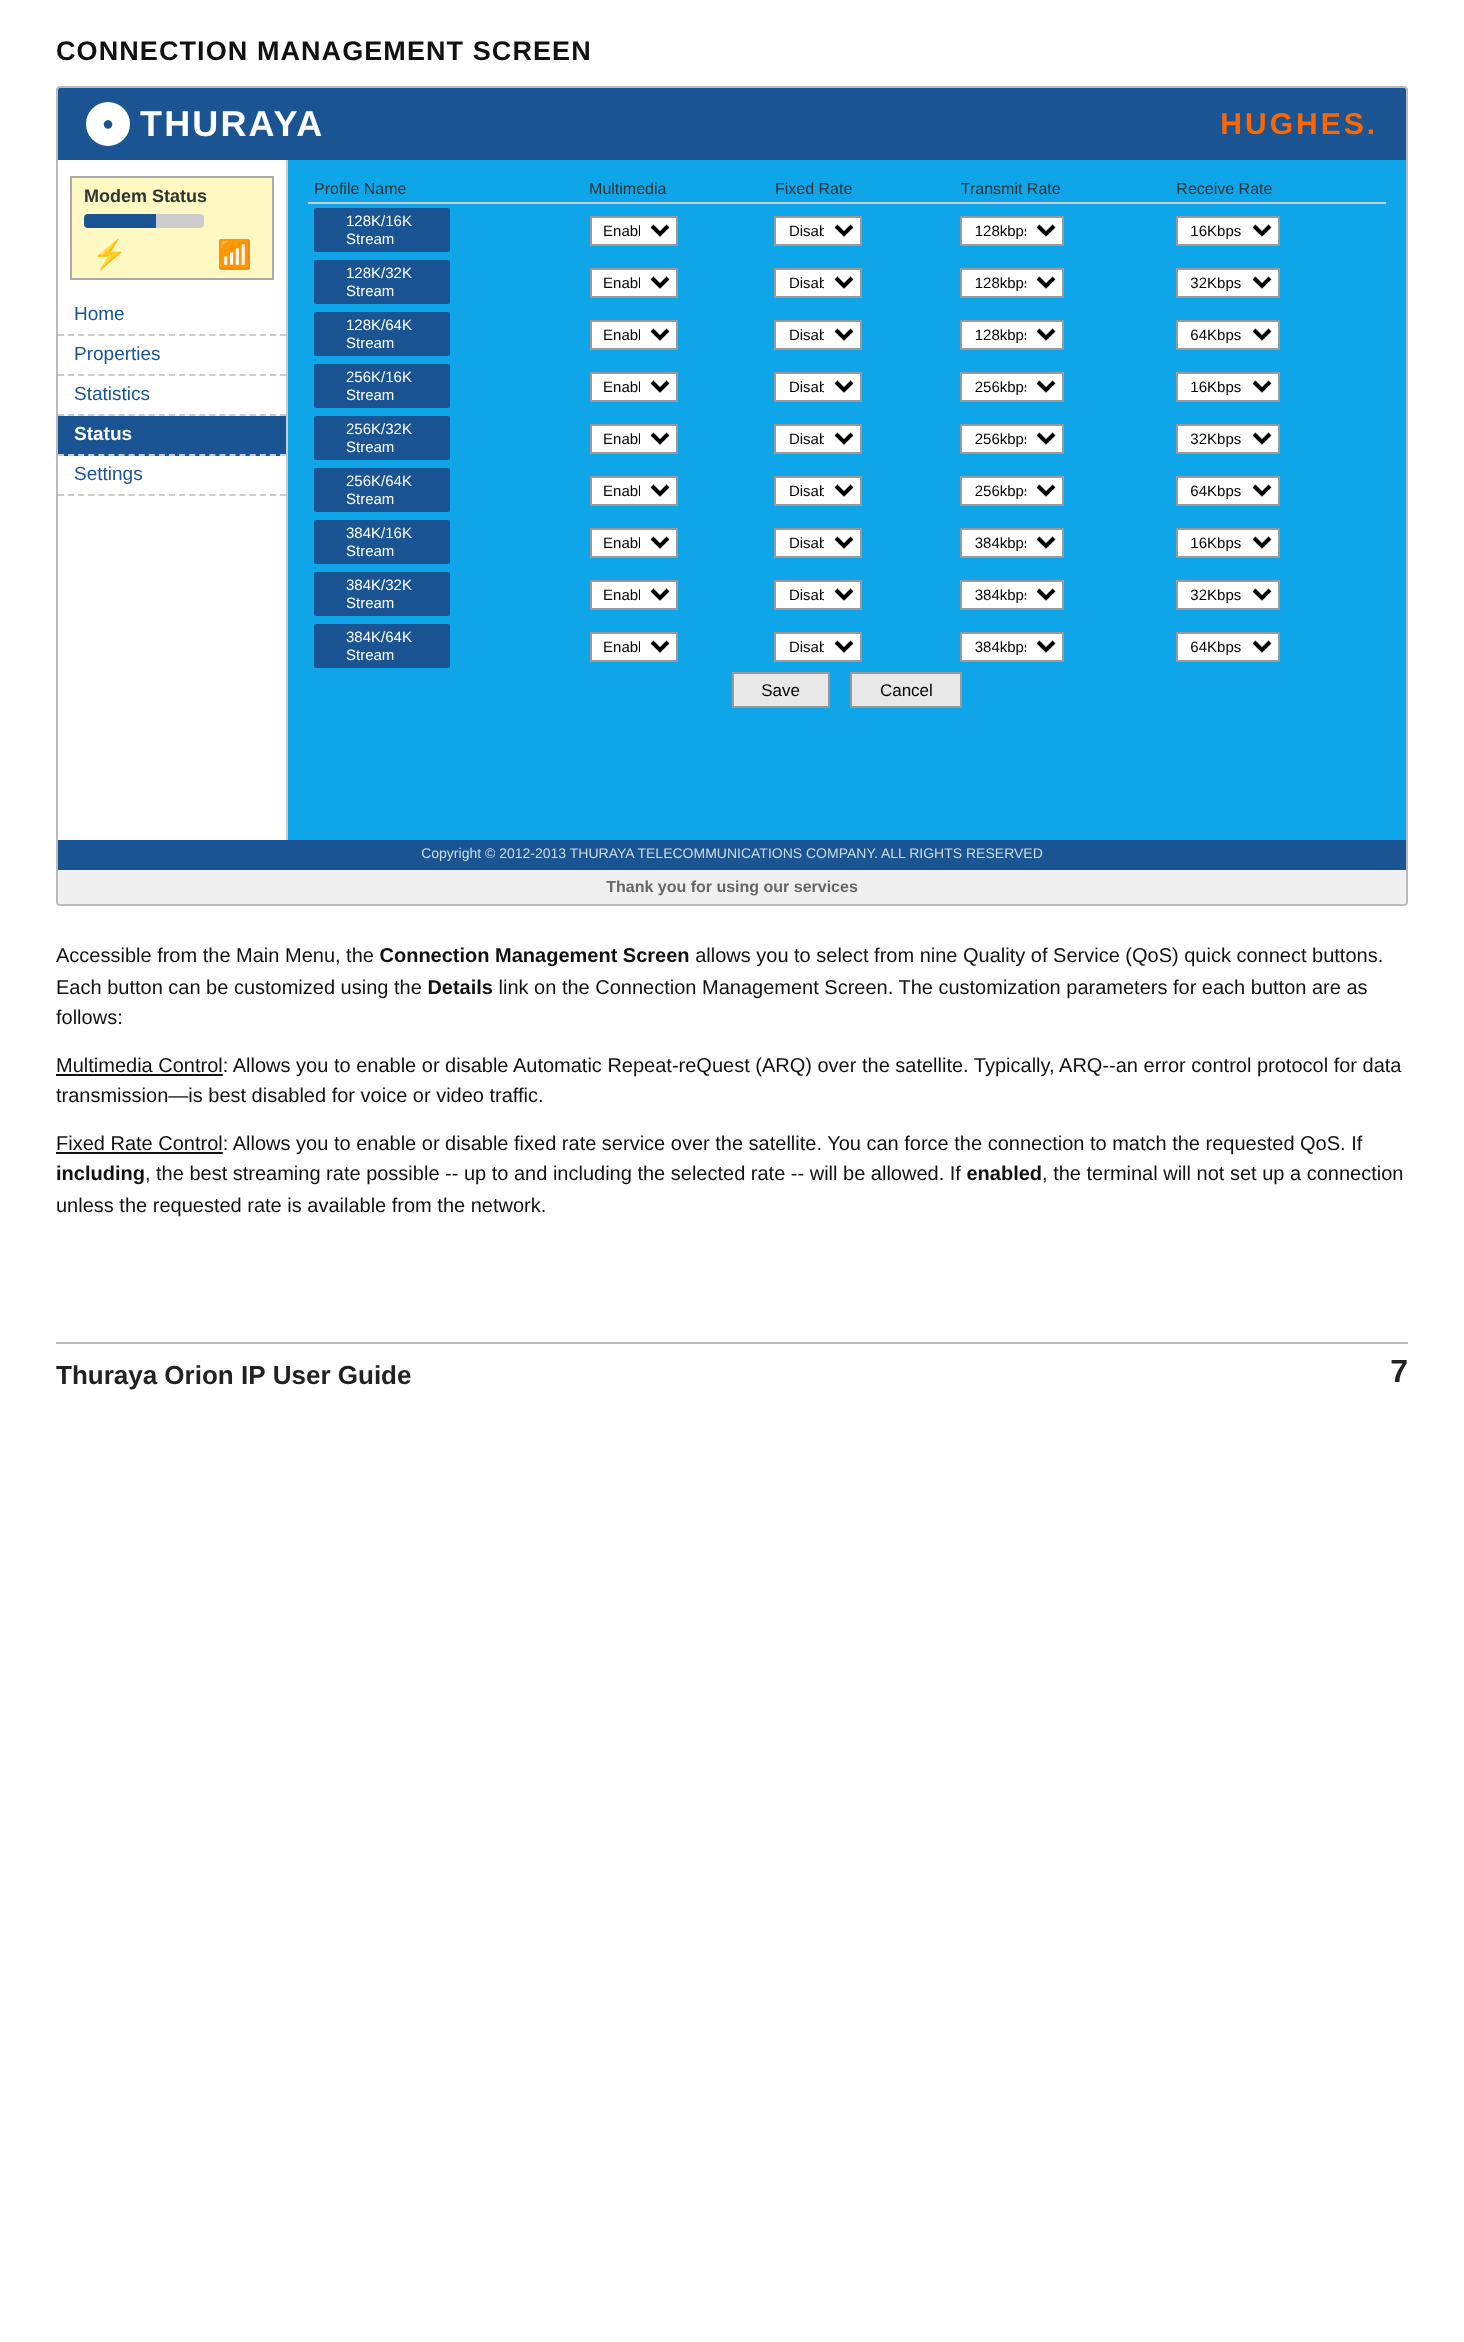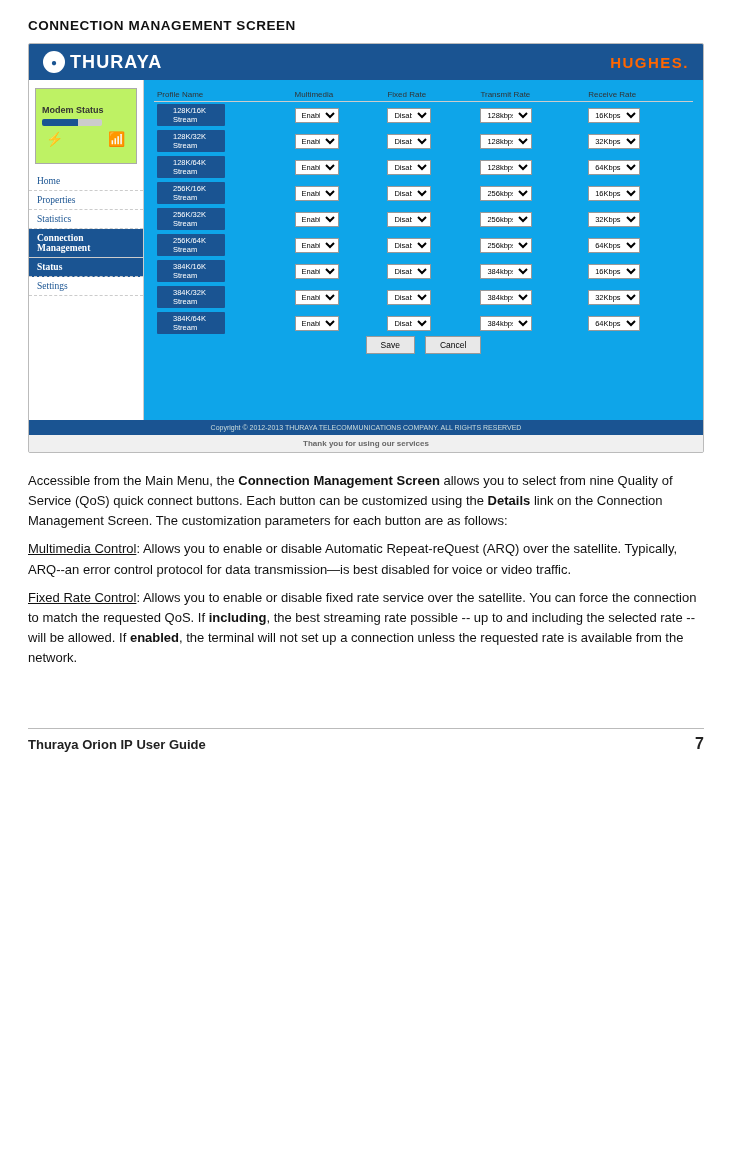--- a/index.html
+++ b/index.html
@@ -85,22 +85,22 @@
       width: 115px;
       background: #fff;
       border-right: 1px solid #ccc;
       padding: 0;
       flex-shrink: 0;
     }
 
     .modem-status-box {
       border: 1px solid #aaa;
       margin: 8px 6px 6px 6px;
-      padding: 16px 6px;
-      background: #bef264;
+      padding: 4px 6px;
+      background: #fef9c3;
     }
     .modem-status-label {
       font-size: 9px;
       font-weight: bold;
       color: #333;
       margin-bottom: 4px;
     }
     .modem-bar {
       height: 7px;
       background: linear-gradient(to right, #1a5492 60%, #ccc 60%);
@@ -117,21 +117,20 @@
       font-size: 14px;
       color: #e04020;
     }
     .modem-icon-wifi {
       font-size: 14px;
       color: #333;
     }
 
     .nav-items {
       margin-top: 8px;
-      font-family: Liberation Serif, serif;
     }
     .nav-item {
       padding: 4px 8px;
       font-size: 9.5px;
       color: #1a5492;
       cursor: pointer;
       border-bottom: 1px dashed #ccc;
     }
     .nav-item.active, .nav-item.section {
       background: #1a5492;
@@ -222,21 +221,21 @@
       text-align: center;
       font-size: 8px;
       color: #666;
       padding: 4px;
       background: #f0f0f0;
       font-weight: bold;
     }
 
     
     .body-text {
-      font-size: 13px;
+      font-size: 10px;
       line-height: 1.55;
       color: #111;
       margin-bottom: 10px;
     }
     .body-text p {
       margin-bottom: 8px;
     }
     .underline-heading {
       text-decoration: underline;
       font-weight: normal;
@@ -272,21 +271,20 @@
         <div class="modem-icons">
           <span class="modem-icon-plug">⚡</span>
           <span class="modem-icon-wifi">📶</span>
         </div>
       </div>
 
       <div class="nav-items">
         <div class="nav-item">Home</div>
         <div class="nav-item">Properties</div>
         <div class="nav-item">Statistics</div>
-        <div class="nav-item active">Connection Management</div>
         <div class="nav-item status-item">Status</div>
         <div class="nav-item">Settings</div>
       </div>
     </div>
 
     <div class="main-panel">
       <table class="conn-table">
         <thead>
           <tr>
             <th>Profile Name</th>

